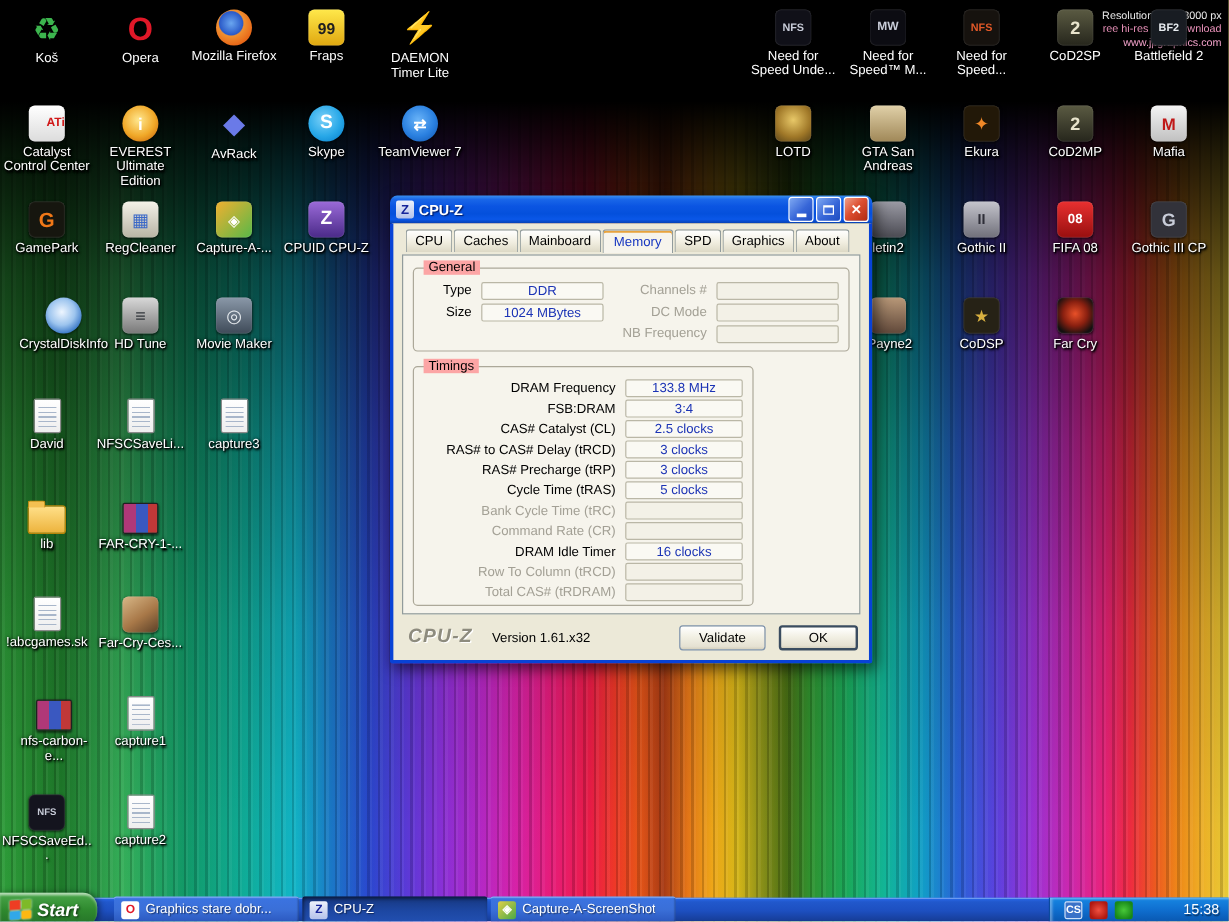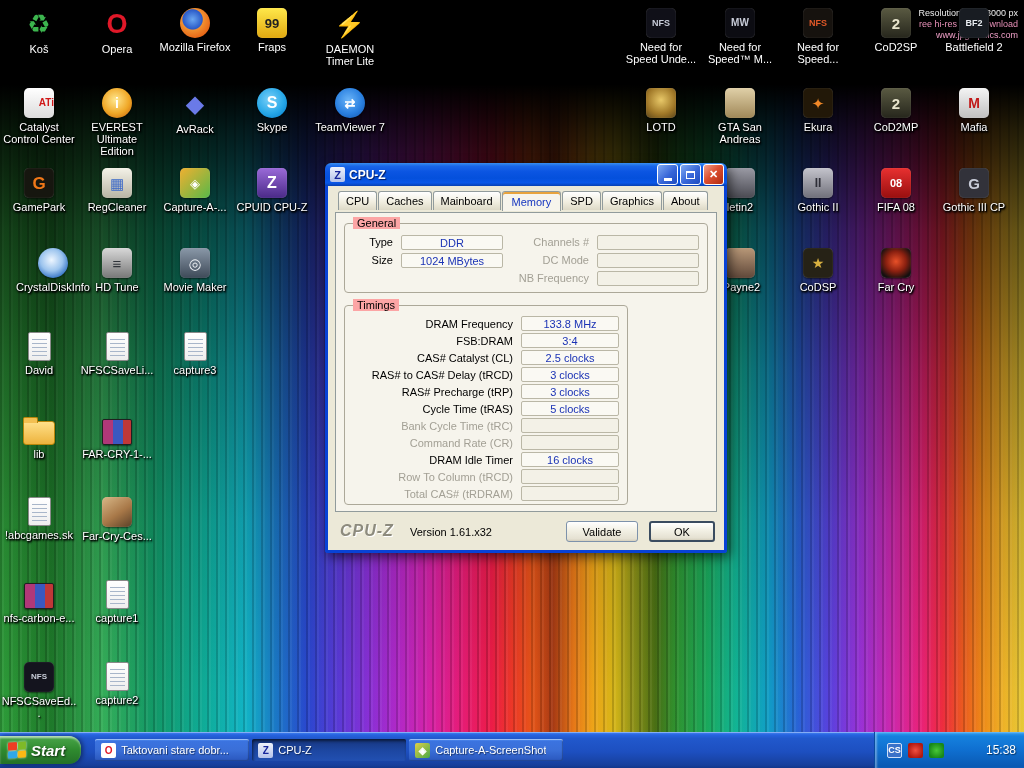--- a/index.html
+++ b/index.html
@@ -101,21 +101,21 @@
   .cpuz-logo { position:absolute; left:12px; top:1px; font-size:16px; font-weight:bold; font-style:italic;
     color:#8d8b7e; text-shadow:1px 1px 0 #fff; letter-spacing:1px; }
   .version { position:absolute; left:82px; top:5px; font-size:11px; color:#000; }
   .xpbtn { position:absolute; top:0; height:21px; font-family:"Liberation Sans", sans-serif; font-size:11px; color:#000;
     background:linear-gradient(180deg,#ffffff,#f2f0e4 45%, #e5e1d2 88%, #d5d0bd); border:1px solid #7d92ab;
     border-radius:3px; cursor:pointer; }
   .xpbtn.validate { right:86px; width:72px; }
   .xpbtn.ok { right:9px; width:66px; border:2px solid #3a4c60; }
 
   
-  .taskbar { position:absolute; left:0; bottom:0; width:1024px; height:36px; z-index:10; display:flex; align-items:center;
+  .taskbar { position:absolute; left:0; bottom:0; width:1024px; height:20px; z-index:10; display:flex; align-items:center;
     background:linear-gradient(180deg,#4a88f2 0%, #2663e0 8%, #2158cc 18%, #1d4fc0 55%, #173f9c 92%, #12368a 100%);
     box-shadow: inset 0 1px 0 rgba(255,255,255,.35); }
   .start { height:28px; padding:0 16px 0 8px; display:flex; align-items:center; gap:5px; flex:0 0 auto;
     background:linear-gradient(180deg,#8cc88c 0%, #44a044 12%, #2f8a2f 50%, #257328 95%);
     border-radius:0 12px 12px 0; box-shadow: inset 0 2px 2px rgba(255,255,255,.4), 2px 0 5px rgba(0,0,0,.45);
     color:#fff; font-size:15px; font-weight:bold; font-style:italic; text-shadow:1px 1px 2px rgba(0,0,0,.65); cursor:pointer; }
   .winflag { display:grid; grid-template-columns:1fr 1fr; grid-template-rows:1fr 1fr; gap:1px; width:18px; height:16px;
     transform:skewY(-4deg); filter:drop-shadow(0 0 1px rgba(255,255,255,.8)); }
   .winflag i { border-radius:1px; }
   .winflag .fr { background:#ee3d23; } .winflag .fg { background:#7eba28; }
@@ -180,21 +180,21 @@
         <div class="dicon-label">David</div>
       </div>
       <div class="dicon" style="left: 0px; top: 416px;">
         <div class="dicon-img shape-folder"></div>
         <div class="dicon-label">lib</div>
       </div>
       <div class="dicon" style="left: 0px; top: 497px;">
         <div class="dicon-img shape-doc"></div>
         <div class="dicon-label">!abcgames.sk</div>
       </div>
-      <div class="dicon" style="left: 0px; top: 580px;">
+      <div class="dicon" style="left: 0px; top: 580px; padding-left: 12px;">
         <div class="dicon-img shape-books"></div>
         <div class="dicon-label">nfs-carbon-e...</div>
       </div>
       <div class="dicon" style="left: 0px; top: 662px;">
         <div class="dicon-img shape-square" style="background: rgb(20, 20, 30);">
           <span class="dicon-glyph" style="color: rgb(200, 204, 216); font-size: 8px; font-weight: bold;">NFS</span>
         </div>
         <div class="dicon-label">NFSCSaveEd...</div>
       </div>
       <div class="dicon" style="left: 78px; top: 8px;">
@@ -508,21 +508,21 @@
           <i class="fr"></i>
           <i class="fg"></i>
           <i class="fb"></i>
           <i class="fy"></i>
         </span>
       <span>Start</span>
     </div>
     <div class="taskbtns">
         <div class="taskbtn">
           <span class="tb-ico" style="background: rgb(255, 255, 255); color: rgb(224, 24, 40);">O</span>
-          <span class="tb-label">Taktovani stare dobr...</span>
+          <span class="tb-label">Graphics stare dobr...</span>
         </div>
         <div class="taskbtn active">
           <span class="tb-ico" style="background: linear-gradient(rgb(238, 242, 252), rgb(180, 194, 234)); color: rgb(22, 37, 154);">Z</span>
           <span class="tb-label">CPU-Z</span>
         </div>
         <div class="taskbtn">
           <span class="tb-ico" style="background: linear-gradient(135deg, rgb(224, 208, 72), rgb(72, 168, 72)); color: rgb(255, 255, 255);">◈</span>
           <span class="tb-label">Capture-A-ScreenShot</span>
         </div>
       </div>

